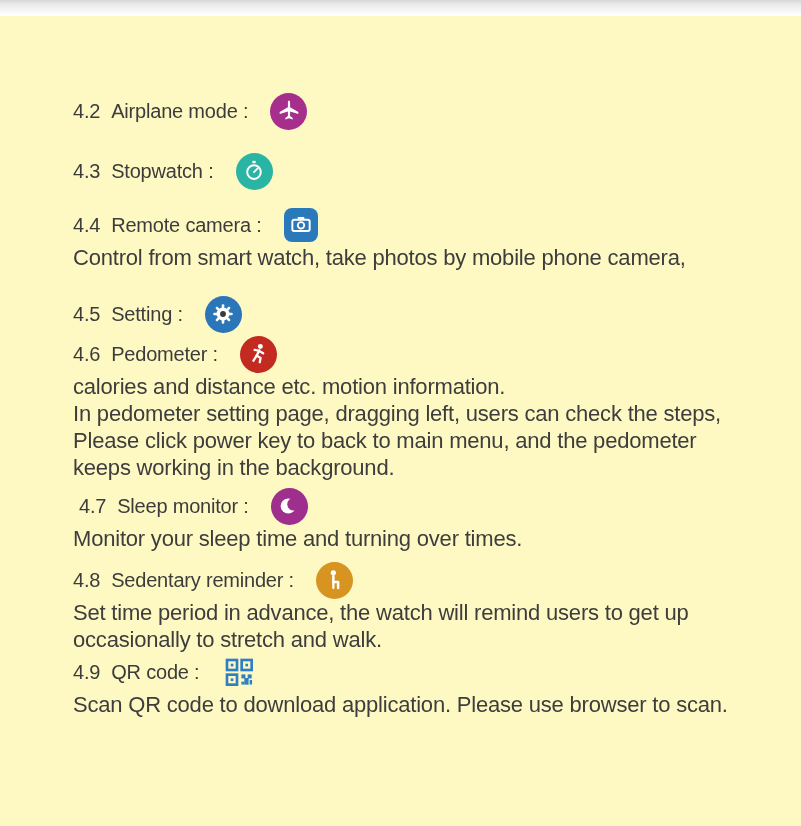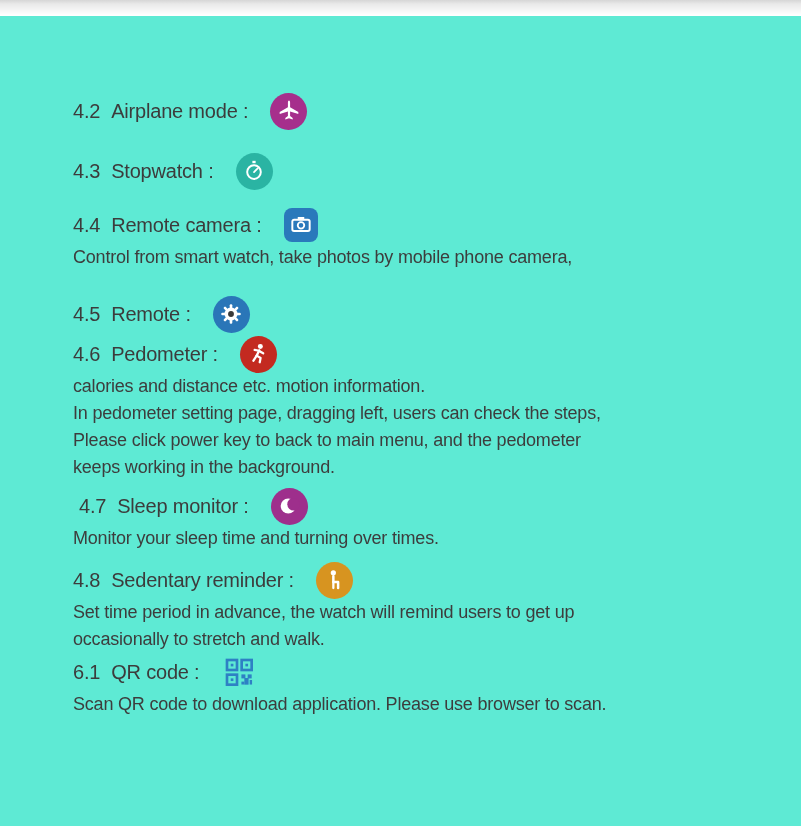--- a/index.html
+++ b/index.html
@@ -1,19 +1,19 @@
 <!DOCTYPE html>
 <html><head>
 <meta charset="utf-8">
 <style>
   html,body{margin:0;padding:0;background:#fff;}
   .page{
     position:relative;
     width:801px;height:826px;
-    background:#5eead4;
+    background:#fef9c3;
     overflow:hidden;
     font-family:"Liberation Sans","DejaVu Sans",sans-serif;
     color:#3d3d3d;
     box-sizing:border-box;
   }
   .topbar{
     position:absolute;top:0;left:0;width:100%;height:16px;
     background:linear-gradient(to bottom,#d6d6d6 0px,#e9e9e9 4px,#ffffff 15px);
   }
   .content{
@@ -31,21 +31,21 @@
   .badge{
     margin-left:22px;width:37px;height:37px;border-radius:50%;
     background-color:currentColor;
     display:flex;align-items:center;justify-content:center;flex:0 0 auto;
   }
   .badge svg{width:26px;height:26px;display:block;}
   .badge--square{border-radius:8px;width:34px;height:34px;}
   .badge--plain{background-color:transparent;border-radius:0;width:36px;height:36px;}
   .badge--plain svg{width:32px;height:32px;}
   .line{
-    font-size:18px;line-height:27px;letter-spacing:-0.2px;
+    font-size:22px;line-height:27px;letter-spacing:-0.2px;
     color:#3d3d3d;white-space:nowrap;
   }
   .indent{padding-left:6px;}
   .s1{margin-bottom:22px}
   .s2{margin-bottom:16px}
   .s3{margin-bottom:24px}
   .s4{margin-bottom:2px}
   .s5{margin-bottom:6px}
   .s6{margin-bottom:9px}
   .s7{margin-bottom:0}
@@ -96,21 +96,21 @@
             <circle cx="12" cy="12.3" r="3" fill="none" stroke="#ffffff" stroke-width="1.7"></circle>
           </svg>
         </span>
       </div>
       <div class="line">Control from smart watch, take photos by mobile phone camera,</div>
     </section>
 
     <section class="sec s4">
       <div class="head">
         <span class="num">4.5</span>
-        <span class="title">Remote :</span>
+        <span class="title">Setting :</span>
         <span class="badge" style="color: rgb(42, 118, 184);">
           <svg viewBox="0 0 24 24">
             <g fill="#ffffff">
               <rect x="10.8" y="3" width="2.4" height="4.2" rx="1"></rect>
               <rect x="10.8" y="3" width="2.4" height="4.2" rx="1" transform="rotate(45 12 12)"></rect>
               <rect x="10.8" y="3" width="2.4" height="4.2" rx="1" transform="rotate(90 12 12)"></rect>
               <rect x="10.8" y="3" width="2.4" height="4.2" rx="1" transform="rotate(135 12 12)"></rect>
               <rect x="10.8" y="3" width="2.4" height="4.2" rx="1" transform="rotate(180 12 12)"></rect>
               <rect x="10.8" y="3" width="2.4" height="4.2" rx="1" transform="rotate(225 12 12)"></rect>
               <rect x="10.8" y="3" width="2.4" height="4.2" rx="1" transform="rotate(270 12 12)"></rect>
@@ -171,21 +171,21 @@
             <path d="M11.4 13.8 L11.4 19.4" fill="none" stroke="#ffffff" stroke-width="2.1" stroke-linecap="round"></path>
           </svg>
         </span>
       </div>
       <div class="line">Set time period in advance, the watch will remind users to get up</div>
       <div class="line">occasionally to stretch and walk.</div>
     </section>
 
     <section class="sec s8">
       <div class="head">
-        <span class="num">6.1</span>
+        <span class="num">4.9</span>
         <span class="title">QR code :</span>
         <span class="badge badge--plain" style="color: rgb(46, 128, 196);">
           <svg viewBox="0 0 24 24">
             <g stroke="currentColor" stroke-width="2" fill="none">
               <rect x="3" y="3" width="7.5" height="7.5"></rect>
               <rect x="14" y="3" width="7.5" height="7.5"></rect>
               <rect x="3" y="14" width="7.5" height="7.5"></rect>
             </g>
             <g fill="currentColor">
               <rect x="5.8" y="5.8" width="2" height="2"></rect>

